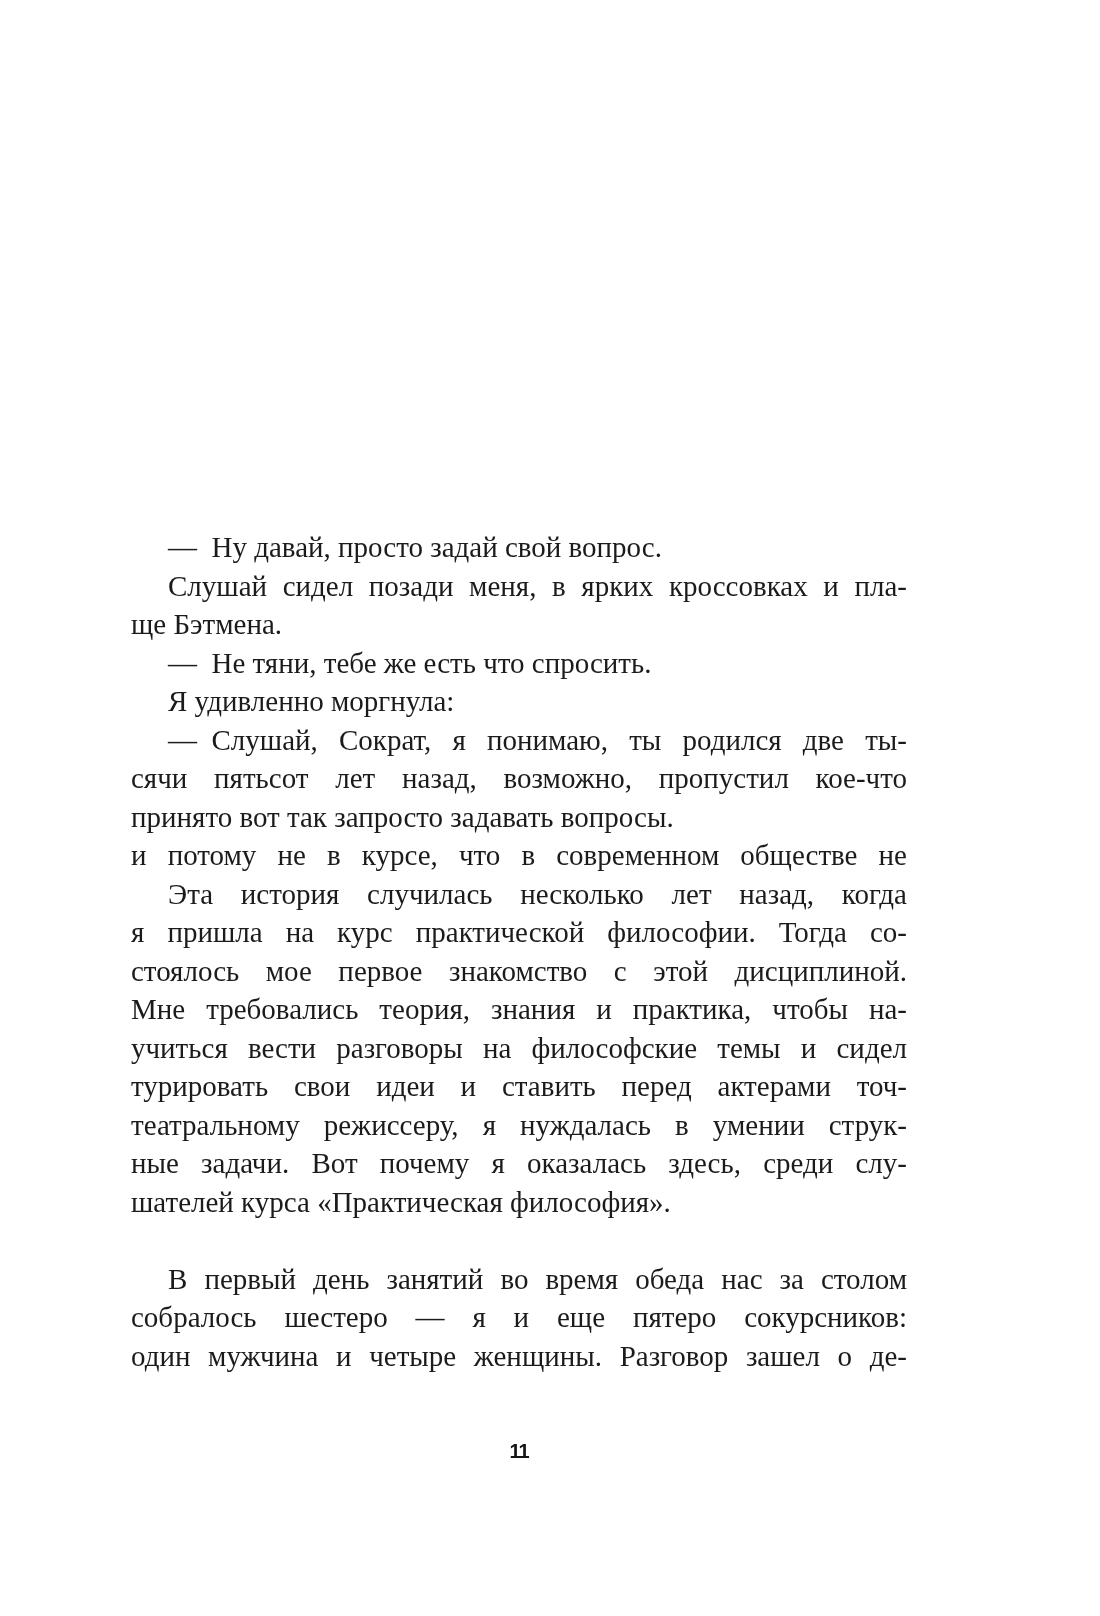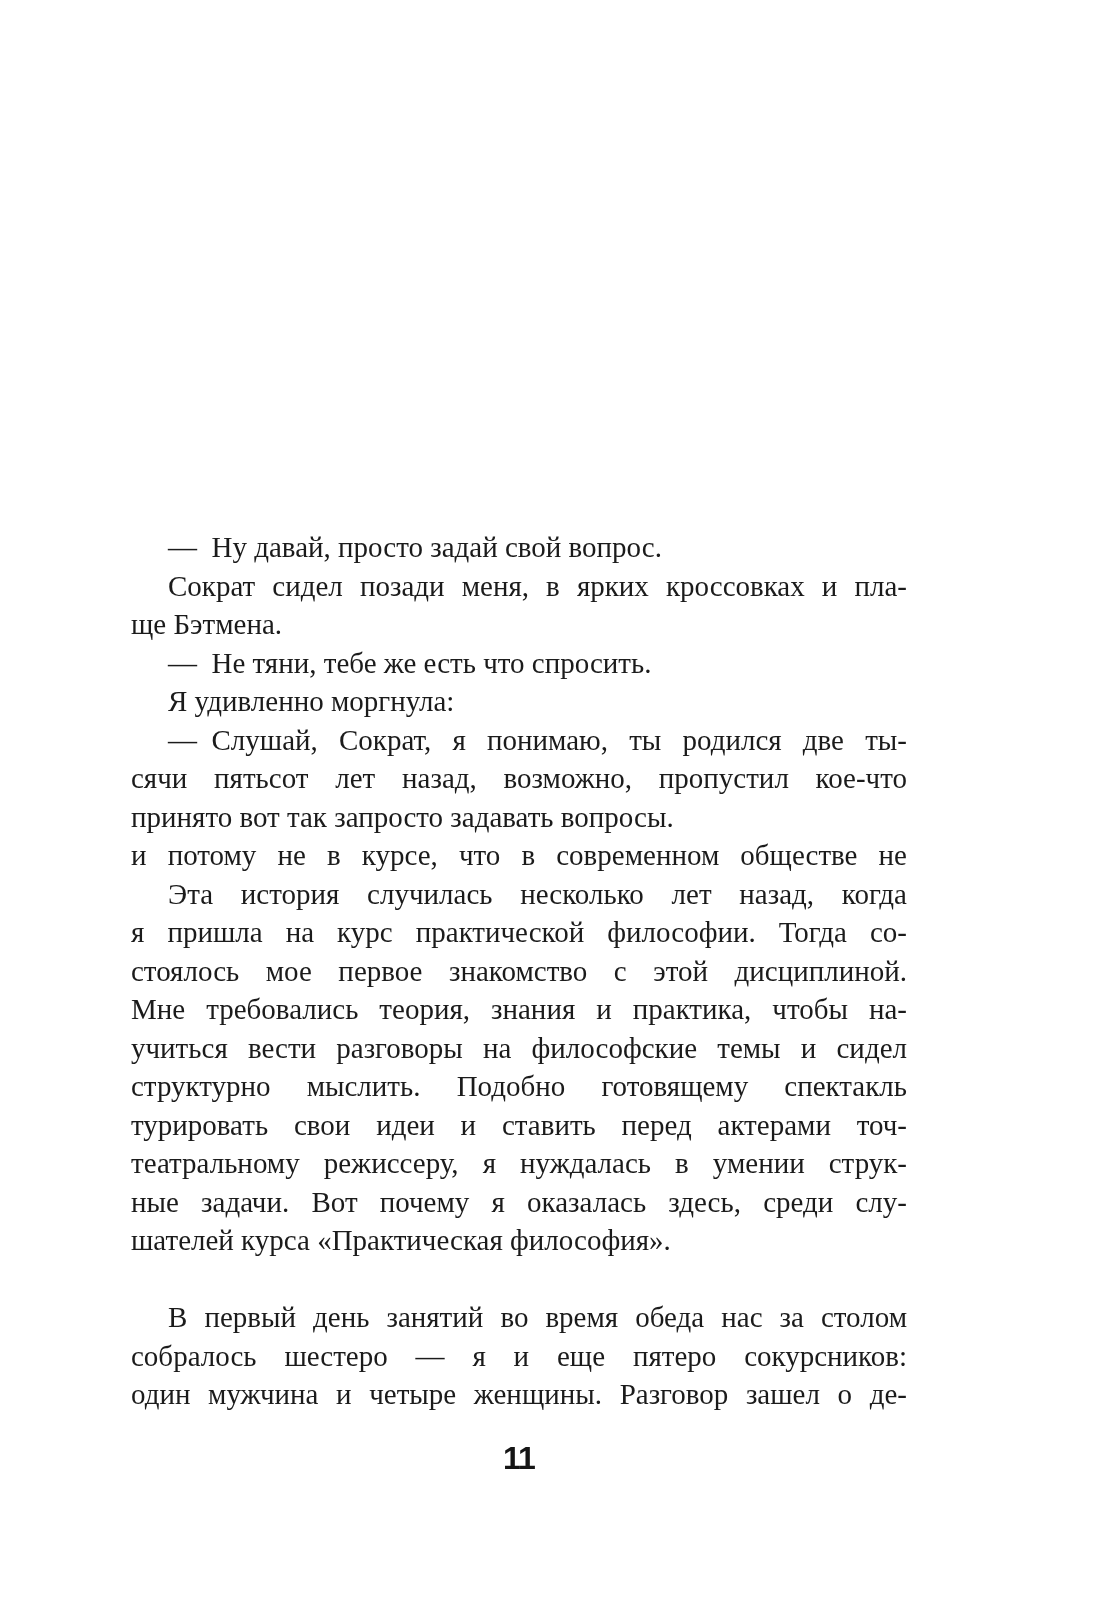--- a/index.html
+++ b/index.html
@@ -43,56 +43,55 @@
     text-align-last: justify;
   }
   .page-number {
     position: absolute;
     left: 131px;
     top: 1440px;
     width: 776px;
     text-align: center;
     font-family: "Liberation Sans", sans-serif;
     font-weight: bold;
-    font-size: 32px;
+    font-size: 20px;
     letter-spacing: -1px;
     color: #151515;
   }
 </style>
 </head>
 <body>
 
 <div class="page">
   <main class="text-body">
       <div class="para">
         <div class="line first">— Ну давай, просто задай свой вопрос.</div>
       </div>
       <div class="para">
-        <div class="line first j">Сократ сидел позади меня, в ярких кроссовках и пла-</div>
+        <div class="line first j">Слушай сидел позади меня, в ярких кроссовках и пла-</div>
         <div class="line">ще Бэтмена.</div>
       </div>
       <div class="para">
         <div class="line first">— Не тяни, тебе же есть что спросить.</div>
       </div>
       <div class="para">
         <div class="line first">Я удивленно моргнула:</div>
       </div>
       <div class="para">
         <div class="line first j">— Слушай, Сократ, я понимаю, ты родился две ты-</div>
         <div class="line j">сячи пятьсот лет назад, возможно, пропустил кое-что</div>
         <div class="line">принято вот так запросто задавать вопросы.</div>
         <div class="line j">и потому не в курсе, что в современном обществе не</div>
       </div>
       <div class="para">
         <div class="line first j">Эта история случилась несколько лет назад, когда</div>
         <div class="line j">я пришла на курс практической философии. Тогда со-</div>
         <div class="line j">стоялось мое первое знакомство с этой дисциплиной.</div>
         <div class="line j">Мне требовались теория, знания и практика, чтобы на-</div>
         <div class="line j">учиться вести разговоры на философские темы и сидел</div>
-        <div class="line j">структурно мыслить. Подобно готовящему спектакль</div>
         <div class="line j">турировать свои идеи и ставить перед актерами точ-</div>
         <div class="line j">театральному режиссеру, я нуждалась в умении струк-</div>
         <div class="line j">ные задачи. Вот почему я оказалась здесь, среди слу-</div>
         <div class="line">шателей курса «Практическая философия».</div>
       </div>
       <div class="para gap">
         <div class="line first j">В первый день занятий во время обеда нас за столом</div>
         <div class="line j">собралось шестеро — я и еще пятеро сокурсников:</div>
         <div class="line j">один мужчина и четыре женщины. Разговор зашел о де-</div>
       </div>

